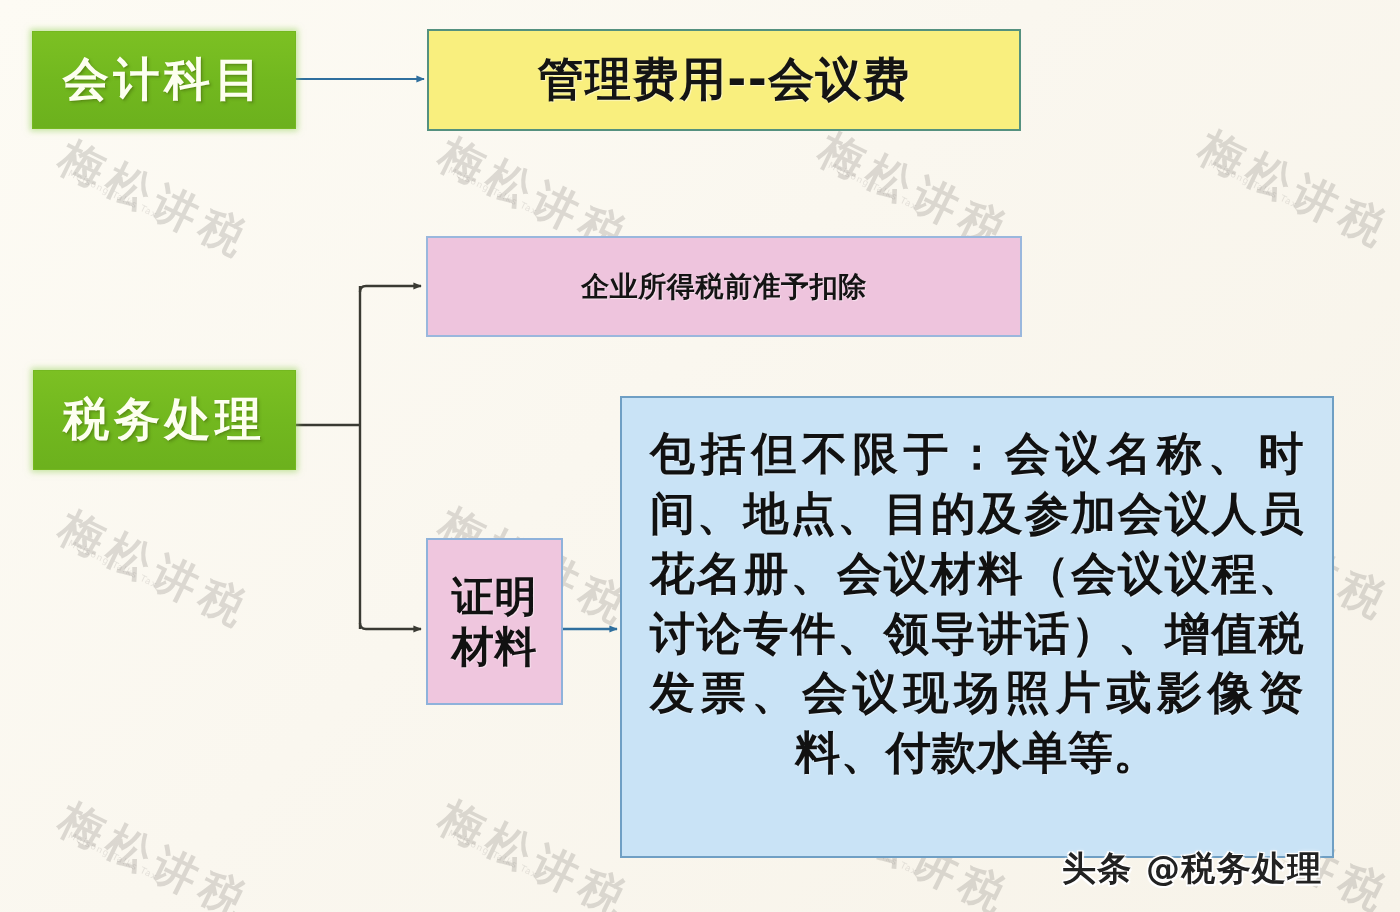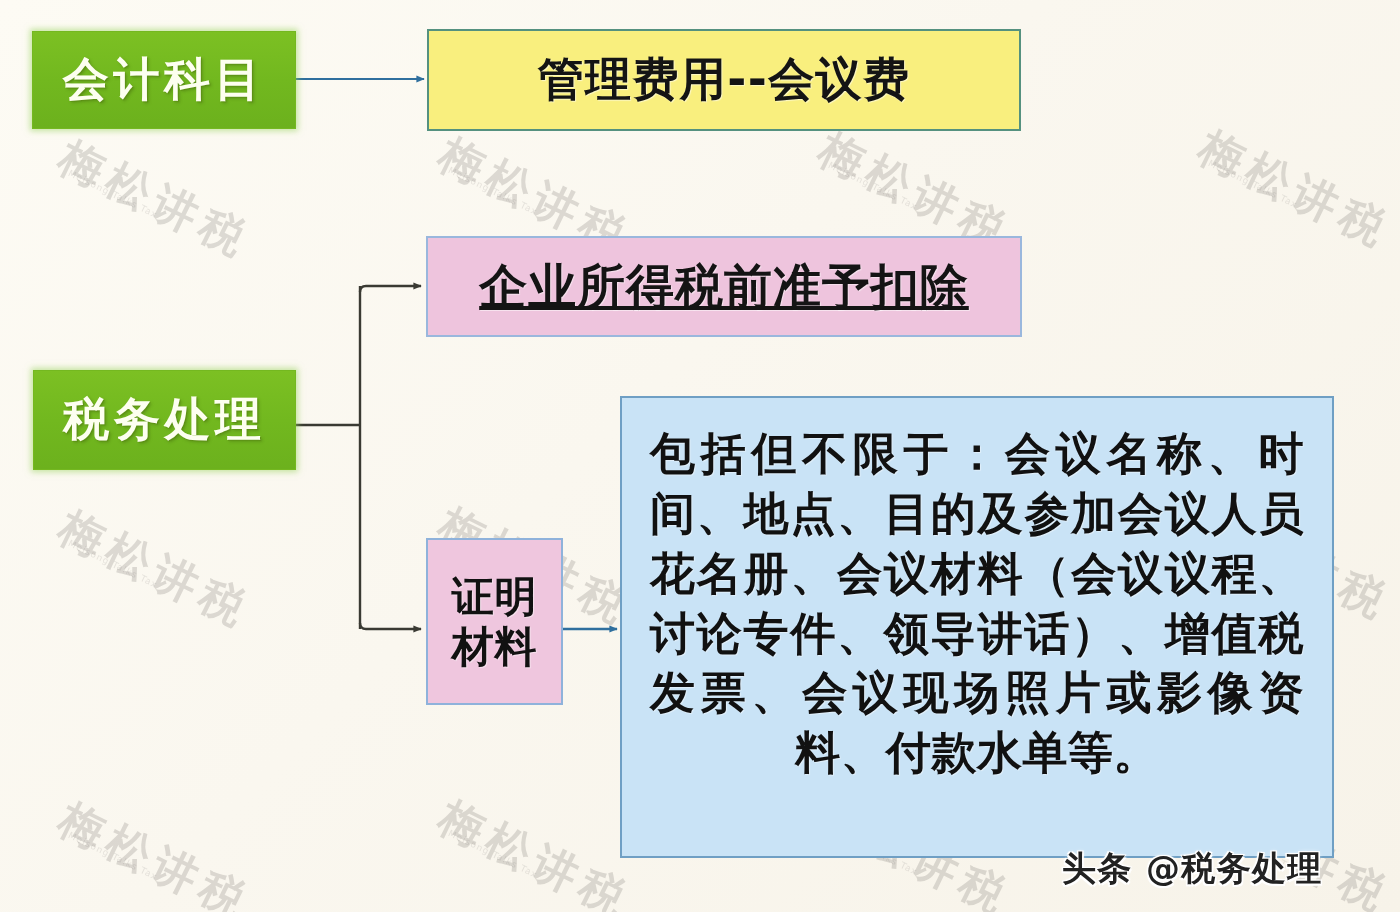--- a/index.html
+++ b/index.html
@@ -214,21 +214,21 @@
 
   <div class="node node-green" style="left:32px; top:31px; width:264px; height:98px;">
     <span class="label" style="font-size:46px;">会计科目</span>
   </div>
 
   <div class="node node-yellow" style="left:427px; top:29px; width:594px; height:102px;">
     <span class="label" style="font-size:46px;">管理费用--会议费</span>
   </div>
 
   <div class="node node-pink" style="left:426px; top:236px; width:596px; height:101px;">
-    <span class="label" style="font-size:48px;text-decoration:underline;">企业所得税前准予扣除</span>
+    <span class="label" style="font-size:28px;">企业所得税前准予扣除</span>
   </div>
 
   <div class="node node-pink-tall" style="left:426px; top:538px; width:137px; height:167px;">
     <span class="label" style="font-size:42px;">证明</span>
     <span class="label" style="font-size:42px;">材料</span>
   </div>
 
   <div class="node node-green" style="left:33px; top:370px; width:263px; height:100px;">
     <span class="label" style="font-size:46px;">税务处理</span>
   </div>

